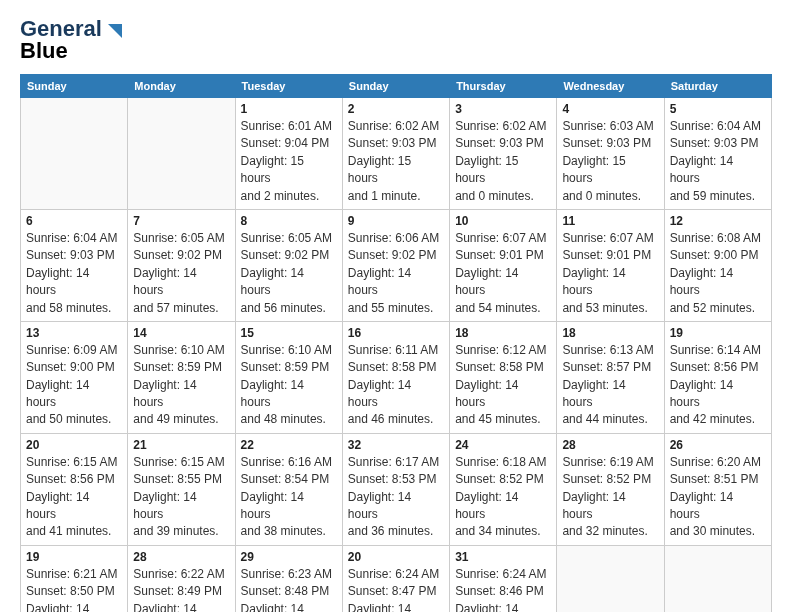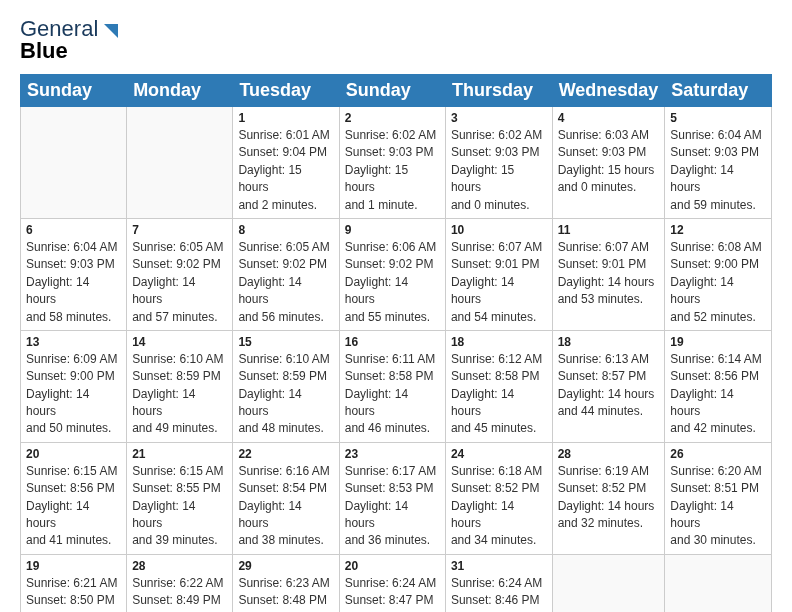--- a/index.html
+++ b/index.html
@@ -46,21 +46,21 @@
     .calendar {
       width: 100%;
       border-collapse: collapse;
       border: 1px solid #ccc;
     }
     .calendar th {
       background: #2e7ab5;
       color: #fff;
       text-align: left;
       padding: 5px 6px;
-      font-size: 18px;
+      font-size: 11px;
       font-weight: bold;
       border: 1px solid #2e7ab5;
     }
     .calendar td {
       border: 1px solid #ccc;
       vertical-align: top;
       padding: 4px 5px;
       font-size: 10.5px;
       color: #222;
       width: calc(100% / 7);
@@ -81,21 +81,21 @@
       background: #f9f9f9;
     }
   </style>
 </head>
 <body>
 
 <div class="page">
   <div class="header">
     <div class="logo">
       <div class="logo-wrapper">
-        <span style="font-size:22px; font-weight:normal; color:#1a3a5c;">General</span>
+        <span style="font-size:22px; font-weight:bold; color:#1a3a5c;">General</span>
         <svg width="22" height="22" viewBox="0 0 22 22" style="margin-left:2px; margin-top:2px;">
           <polygon points="4,4 18,4 18,18" fill="#2e7ab5"></polygon>
         </svg>
       </div>
       <span style="font-size:22px; font-weight:bold; color:#000000; margin-top:-4px;">Blue</span>
     </div>
     <div class="title-block">
       <div class="main-title"></div>
       <div class="subtitle"></div>
     </div>
@@ -205,21 +205,21 @@
           </td>
           <td>
             <span class="day-num">21</span>
             <div class="day-info">Sunrise: 6:15 AM<br>Sunset: 8:55 PM<br>Daylight: 14 hours<br>and 39 minutes.</div>
           </td>
           <td>
             <span class="day-num">22</span>
             <div class="day-info">Sunrise: 6:16 AM<br>Sunset: 8:54 PM<br>Daylight: 14 hours<br>and 38 minutes.</div>
           </td>
           <td>
-            <span class="day-num">23</span>
+            <span class="day-num">32</span>
             <div class="day-info">Sunrise: 6:17 AM<br>Sunset: 8:53 PM<br>Daylight: 14 hours<br>and 36 minutes.</div>
           </td>
           <td>
             <span class="day-num">24</span>
             <div class="day-info">Sunrise: 6:18 AM<br>Sunset: 8:52 PM<br>Daylight: 14 hours<br>and 34 minutes.</div>
           </td>
           <td>
             <span class="day-num">28</span>
             <div class="day-info">Sunrise: 6:19 AM<br>Sunset: 8:52 PM<br>Daylight: 14 hours<br>and 32 minutes.</div>
           </td>

